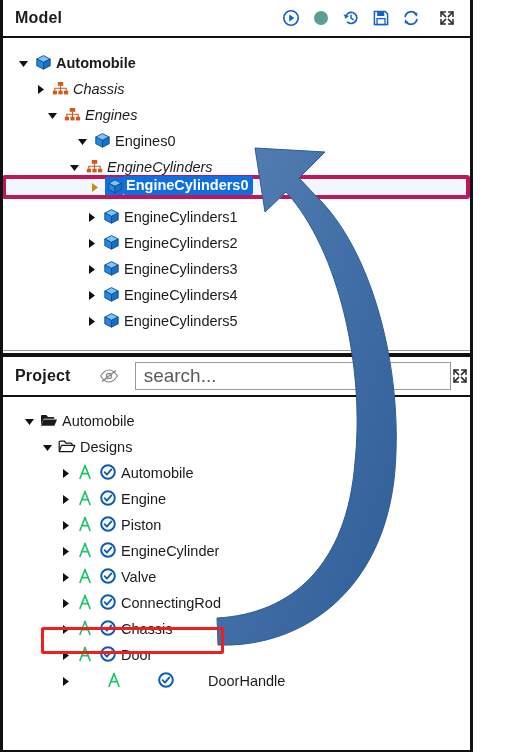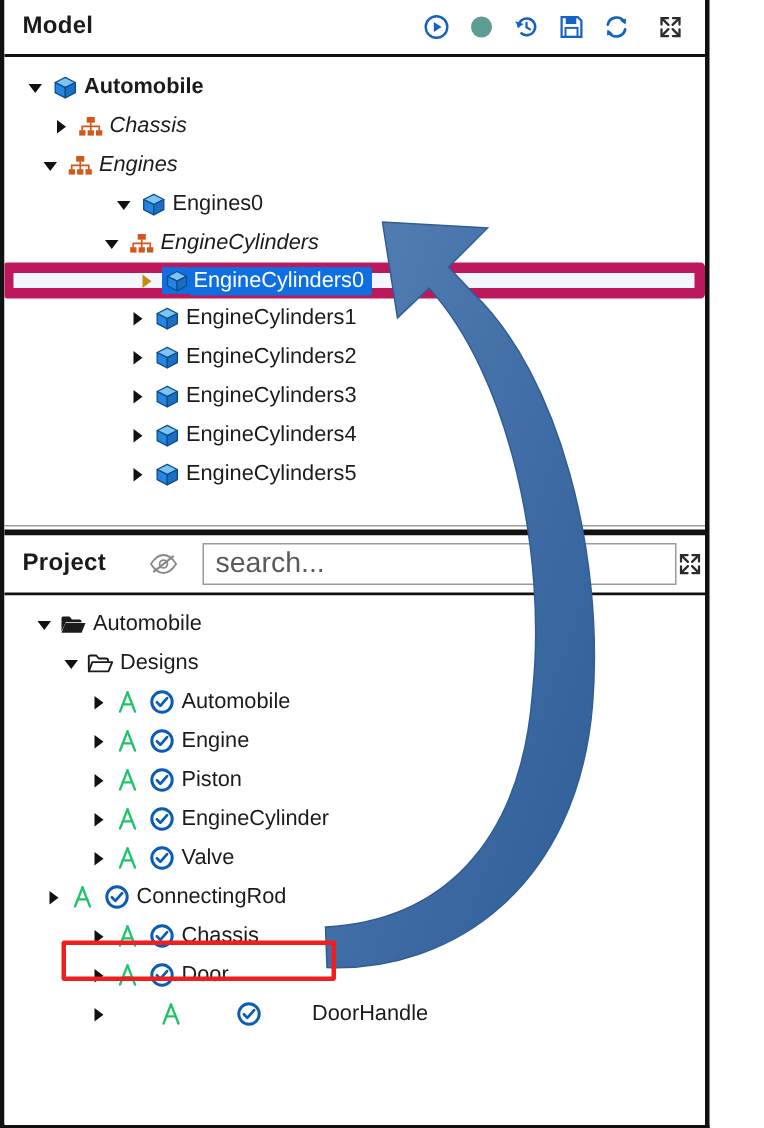--- a/index.html
+++ b/index.html
@@ -54,21 +54,21 @@
     margin-top: 0;
   }
 
   
   .tree { position: relative; background: #ffffff; }
   #model-tree { height: 312px; padding-top: 7px; overflow: hidden; }
   #project-tree { height: 352px; padding-top: 6px; overflow: hidden; }
 
   .tree-row {
     display: flex;
-    align-items: center;
+    align-items: flex-end;
     height: 26px;
     white-space: nowrap;
     font-size: 14.5px;
     color: #1b1b1b;
   }
   .twisty {
     width: 16px; height: 16px;
     flex: 0 0 16px;
     display: flex; align-items: center; justify-content: center;
     cursor: pointer;
@@ -85,24 +85,25 @@
   .row-label.italic { font-style: italic; }
 
   .tree-row.selected .row-label {
     background: #0f6fe0;
     color: #ffffff;
     border-radius: 2px;
     padding: 1px 5px 2px 3px;
   }
   .tree-row.selected {
     background: #f3f7fd;
-    border: 7px solid #be185d;
+    border: 4px solid #be185d;
     border-radius: 3px;
     margin-left: -1px;
     height: 24px;
+    font-weight: bold;
   }
   .tree-row.selected .row-icon {
     background: #0f6fe0;
     margin-right: 0;
     padding-left: 2px;
   }
 
   
   .search-box {
     flex: 0 0 auto;
@@ -236,21 +237,21 @@
               <path d="M8.5 7.2 V10"></path>
         </g>
         <rect x="5.8" y="1" width="5.4" height="3.8" fill="#d4571a"></rect>
         <rect x="0.8" y="9.8" width="4.2" height="3.6" fill="#d4571a"></rect>
         <rect x="6.4" y="9.8" width="4.2" height="3.6" fill="#d4571a"></rect>
         <rect x="12" y="9.8" width="4.2" height="3.6" fill="#d4571a"></rect>
       </svg>
         </span>
         <span class="row-label italic">Chassis</span>
       </div>
-      <div class="tree-row" style="padding-left: 22px;">
+      <div class="tree-row" style="padding-left: 41px;">
         <span class="twisty">
           <svg width="11" height="11" viewBox="0 0 11 11">
             <path d="M1 3 L10 3 L5.5 9 Z" fill="#111"></path>
           </svg>
         </span>
         <span class="row-icon">
           <svg width="17" height="15" viewBox="0 0 17 15">
         <g stroke="#d4571a" stroke-width="1.1" fill="none">
           <path d="M8.5 4.6 V7.2"></path>
               <path d="M2.8 10 V7.2 H14.2 V10"></path>
@@ -564,21 +565,21 @@
       </svg>
         </span>
         <span class="row-icon" style="margin-left:1px;">
           <svg width="16" height="16" viewBox="0 0 16 16">
         <circle cx="8" cy="8" r="6.8" fill="#ffffff" stroke="#0b5cb5" stroke-width="2"></circle>
         <path d="M4.6 8.2 L6.9 10.6 L11.4 5.4" fill="none" stroke="#0b5cb5" stroke-width="1.8" stroke-linecap="round" stroke-linejoin="round"></path>
       </svg>
         </span>
         <span class="row-label">Valve</span>
       </div>
-      <div class="tree-row" style="padding-left: 24px;">
+      <div class="tree-row" style="padding-left: 54px;">
         <span class="twisty">
           <svg width="11" height="11" viewBox="0 0 11 11">
             <path d="M3 1 L9 5.5 L3 10 Z" fill="#111"></path>
           </svg>
         </span>
         <span class="row-icon">
           <svg width="14" height="16" viewBox="0 0 14 16">
         <g stroke="#1fc46a" stroke-width="1.6" fill="none" stroke-linecap="round">
           <path d="M7 1.6 L2 14.4"></path>
               <path d="M7 1.6 L12 14.4"></path>

